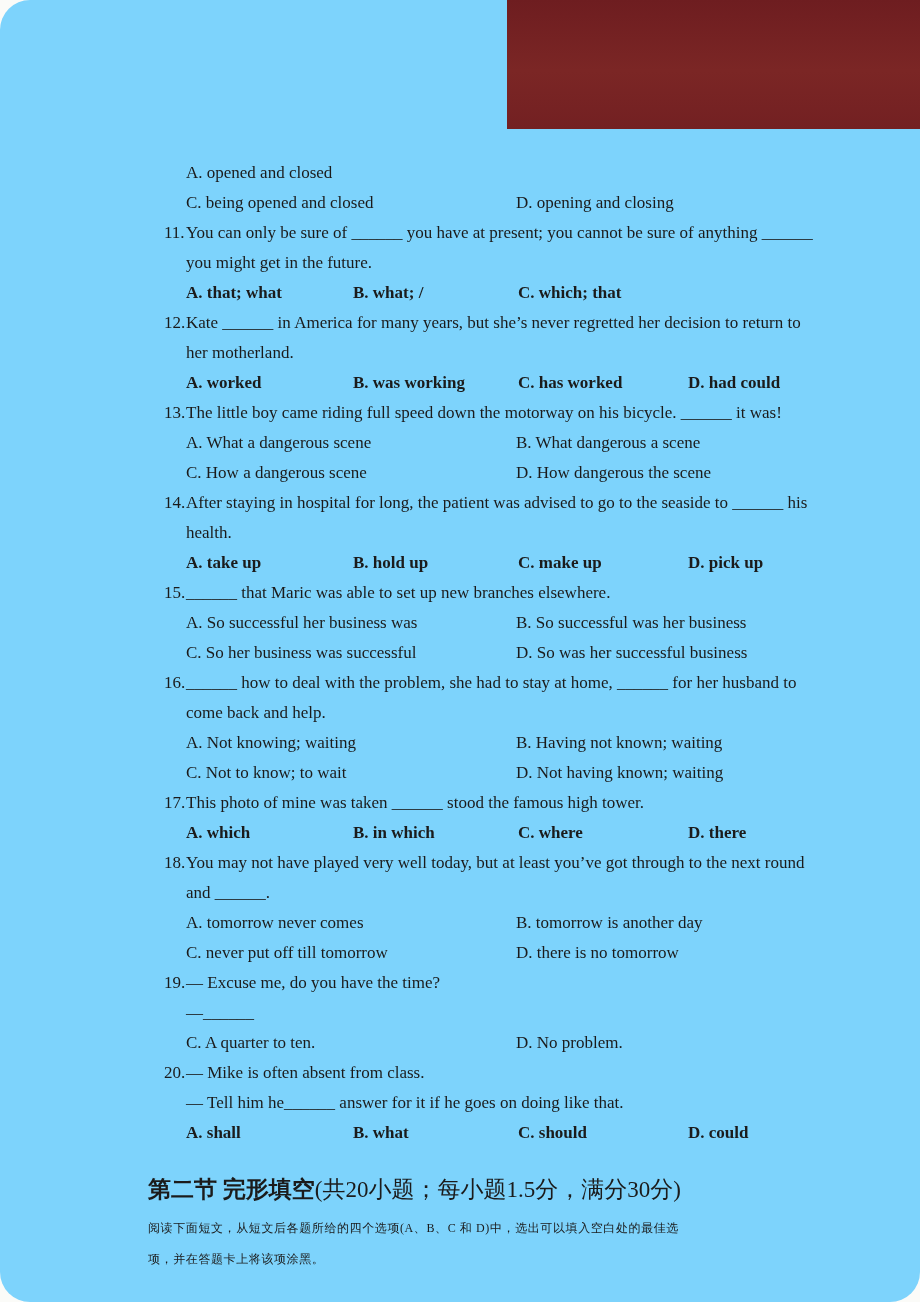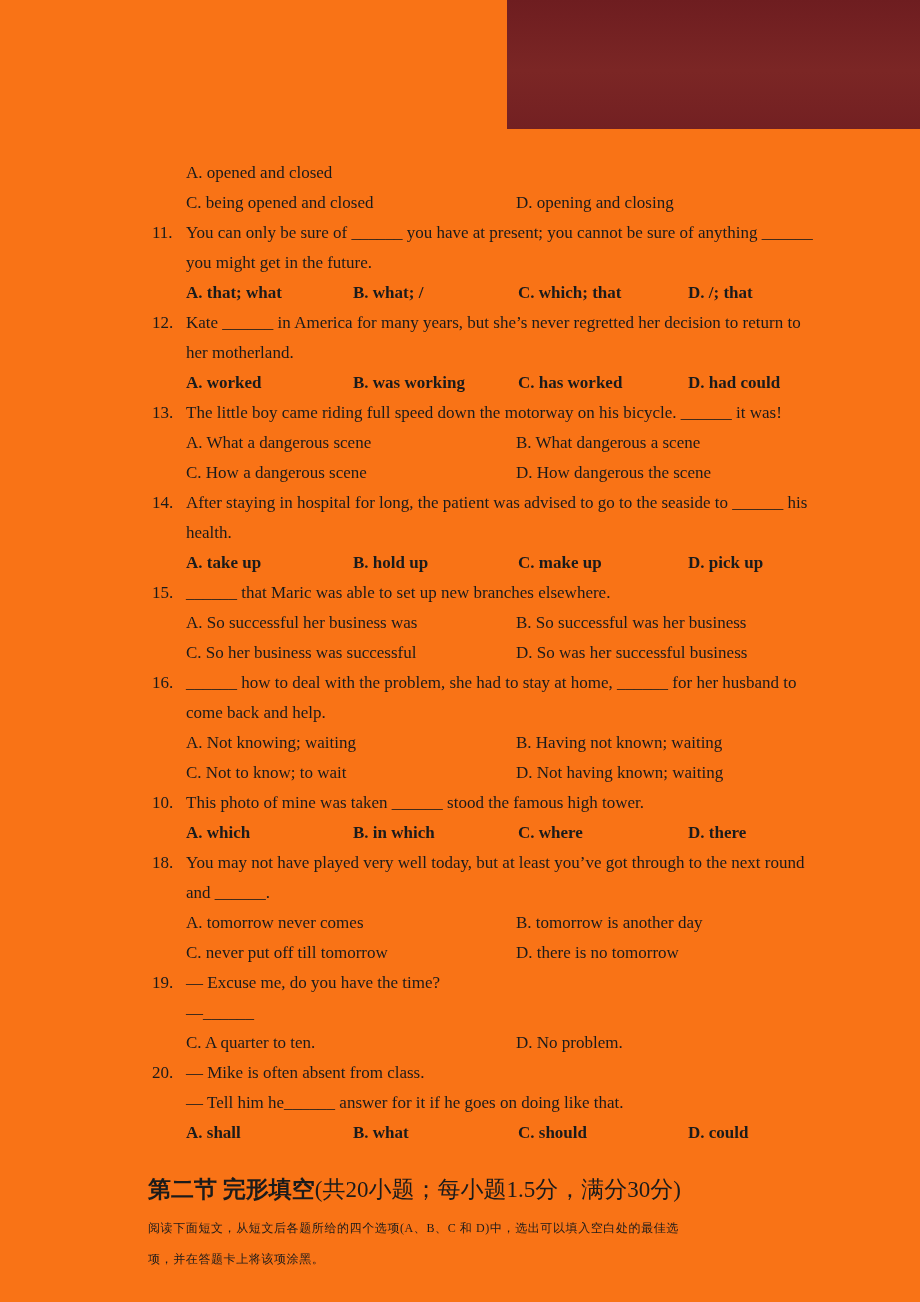--- a/index.html
+++ b/index.html
@@ -5,30 +5,30 @@
   * { box-sizing: border-box; }
   html, body { margin: 0; padding: 0; }
   body {
     width: 920px; height: 1302px;
     background: #fbfbf8;
     font-family: "Liberation Serif", "DejaVu Serif", serif;
     font-size: 17px;
     color: #1b1b1b;
     overflow: hidden;
   }
-  .page { position: relative; width: 920px; height: 1302px; background: #f97316; }
+  .page { position: relative; width: 920px; height: 1302px; background: #7dd3fc; border-radius: 30px; }
   .scan-block {
     position: absolute; top: 0; right: 0;
     width: 413px; height: 129px;
     background: linear-gradient(180deg, #6e1d20 0%, #7b2625 55%, #732022 100%);
   }
   .content { position: absolute; top: 158px; left: 148px; width: 726px; }
   .question { position: relative; padding-left: 38px; }
   .q-line { line-height: 30px; white-space: nowrap; }
-  .q-num { position: absolute; left: 4px; }
+  .q-num { position: absolute; left: 16px; }
   .opt-row { line-height: 30px; display: grid; }
   .opt-row.four { grid-template-columns: 167px 165px 170px auto; font-weight: bold; }
   .opt-row.two  { grid-template-columns: 330px auto; }
   .opt { white-space: nowrap; }
   .section-heading { margin-top: 27px; line-height: 30px; font-size: 23px; }
   .section-heading .bold { font-weight: bold; }
   .section-body { margin-top: 8px; }
   .cjk-line { line-height: 31px; font-size: 12px; letter-spacing: 0.6px; white-space: nowrap; }
 </style>
 </head>
@@ -47,21 +47,20 @@
         </div>
       </div>
     <div id="questions">
         <div class="question">
           <div class="q-line"><span class="q-num">11.</span><span>You can only be sure of ______ you have at present; you cannot be sure of anything  ______</span></div>
           <div class="q-line"><span>you might get in the future.</span></div>
           <div class="opt-row four">
             <span class="opt">A. that; what</span>
             <span class="opt">B. what; /</span>
             <span class="opt">C. which; that</span>
-            <span class="opt">D. /; that</span>
           </div>
         </div>
         <div class="question">
           <div class="q-line"><span class="q-num">12.</span><span>Kate ______ in America for many years, but she’s never regretted her decision to return to</span></div>
           <div class="q-line"><span>her motherland.</span></div>
           <div class="opt-row four">
             <span class="opt">A. worked</span>
             <span class="opt">B. was working</span>
             <span class="opt">C. has worked</span>
             <span class="opt">D. had could</span>
@@ -105,21 +104,21 @@
           <div class="opt-row two">
             <span class="opt">A. Not knowing; waiting</span>
             <span class="opt">B. Having not known; waiting</span>
           </div>
           <div class="opt-row two">
             <span class="opt">C. Not to know; to wait</span>
             <span class="opt">D. Not having known; waiting</span>
           </div>
         </div>
         <div class="question">
-          <div class="q-line"><span class="q-num">10.</span><span>This photo of mine was taken ______ stood the famous high tower.</span></div>
+          <div class="q-line"><span class="q-num">17.</span><span>This photo of mine was taken ______ stood the famous high tower.</span></div>
           <div class="opt-row four">
             <span class="opt">A. which</span>
             <span class="opt">B. in which</span>
             <span class="opt">C. where</span>
             <span class="opt">D. there</span>
           </div>
         </div>
         <div class="question">
           <div class="q-line"><span class="q-num">18.</span><span>You may not have played very well today, but at least you’ve got through to the next round</span></div>
           <div class="q-line"><span>and ______.</span></div>

